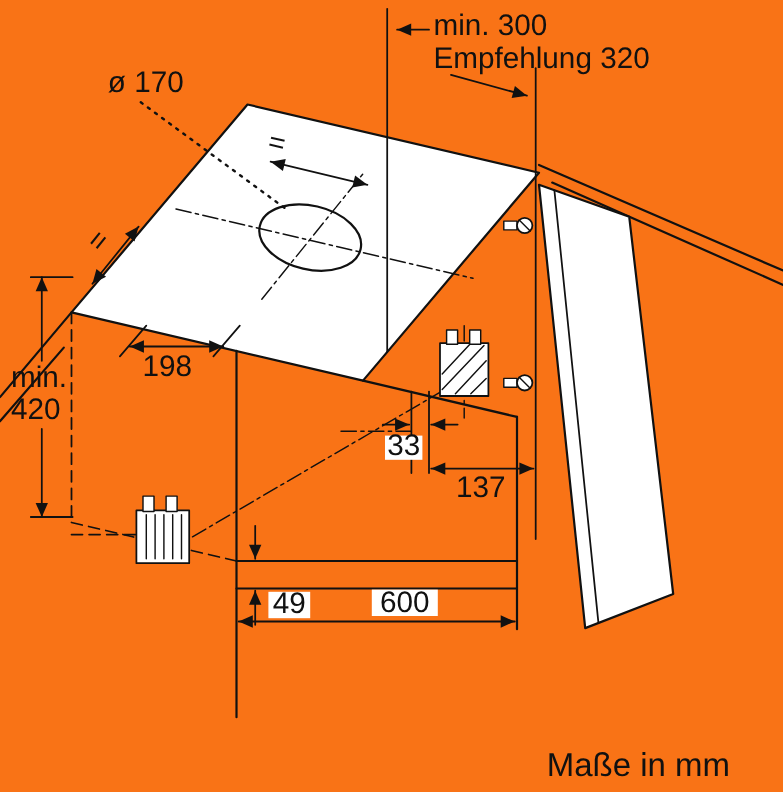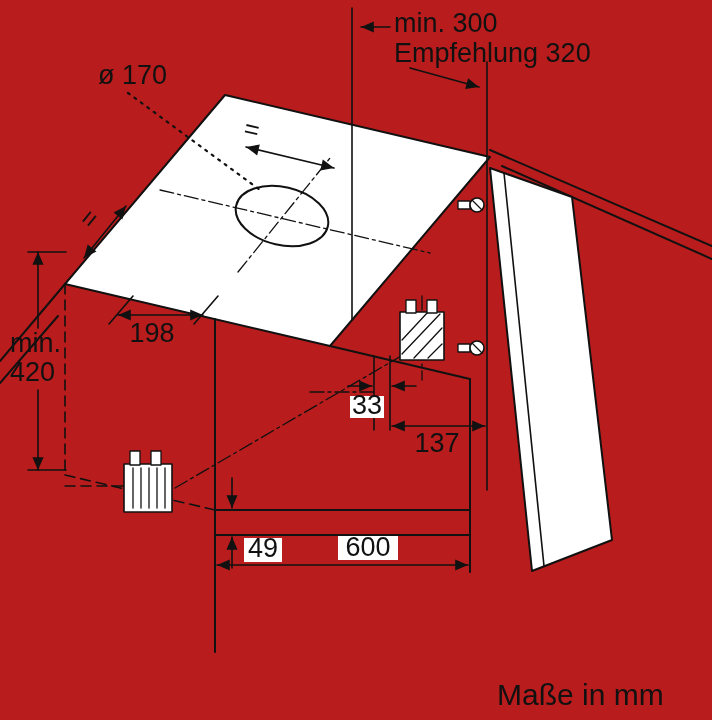--- a/index.html
+++ b/index.html
@@ -1,16 +1,16 @@
 <!DOCTYPE html>
 <html><head>
 <meta charset="utf-8">
 <style>
   html,body{margin:0;padding:0;background:#fff;}
-  .stage{position:relative;width:712px;height:720px;background:#b91c1c;overflow:hidden;}
+  .stage{position:relative;width:712px;height:720px;background:#f97316;overflow:hidden;}
   svg{display:block;}
   svg text{font-family:"Liberation Sans","DejaVu Sans",sans-serif;fill:#111;}
   .t27{font-size:27px;}
   .t26{font-size:26px;}
   .t30{font-size:30px;}
   .ln{stroke:#111;stroke-width:2;fill:none;stroke-linecap:round;stroke-linejoin:round;}
   .thin{stroke-width:1.6;}
   .hair{stroke-width:1.3;}
   .dash{stroke-dasharray:10 6;}
   .dashdot{stroke-dasharray:14 4 3 4;stroke-width:1.3;}

